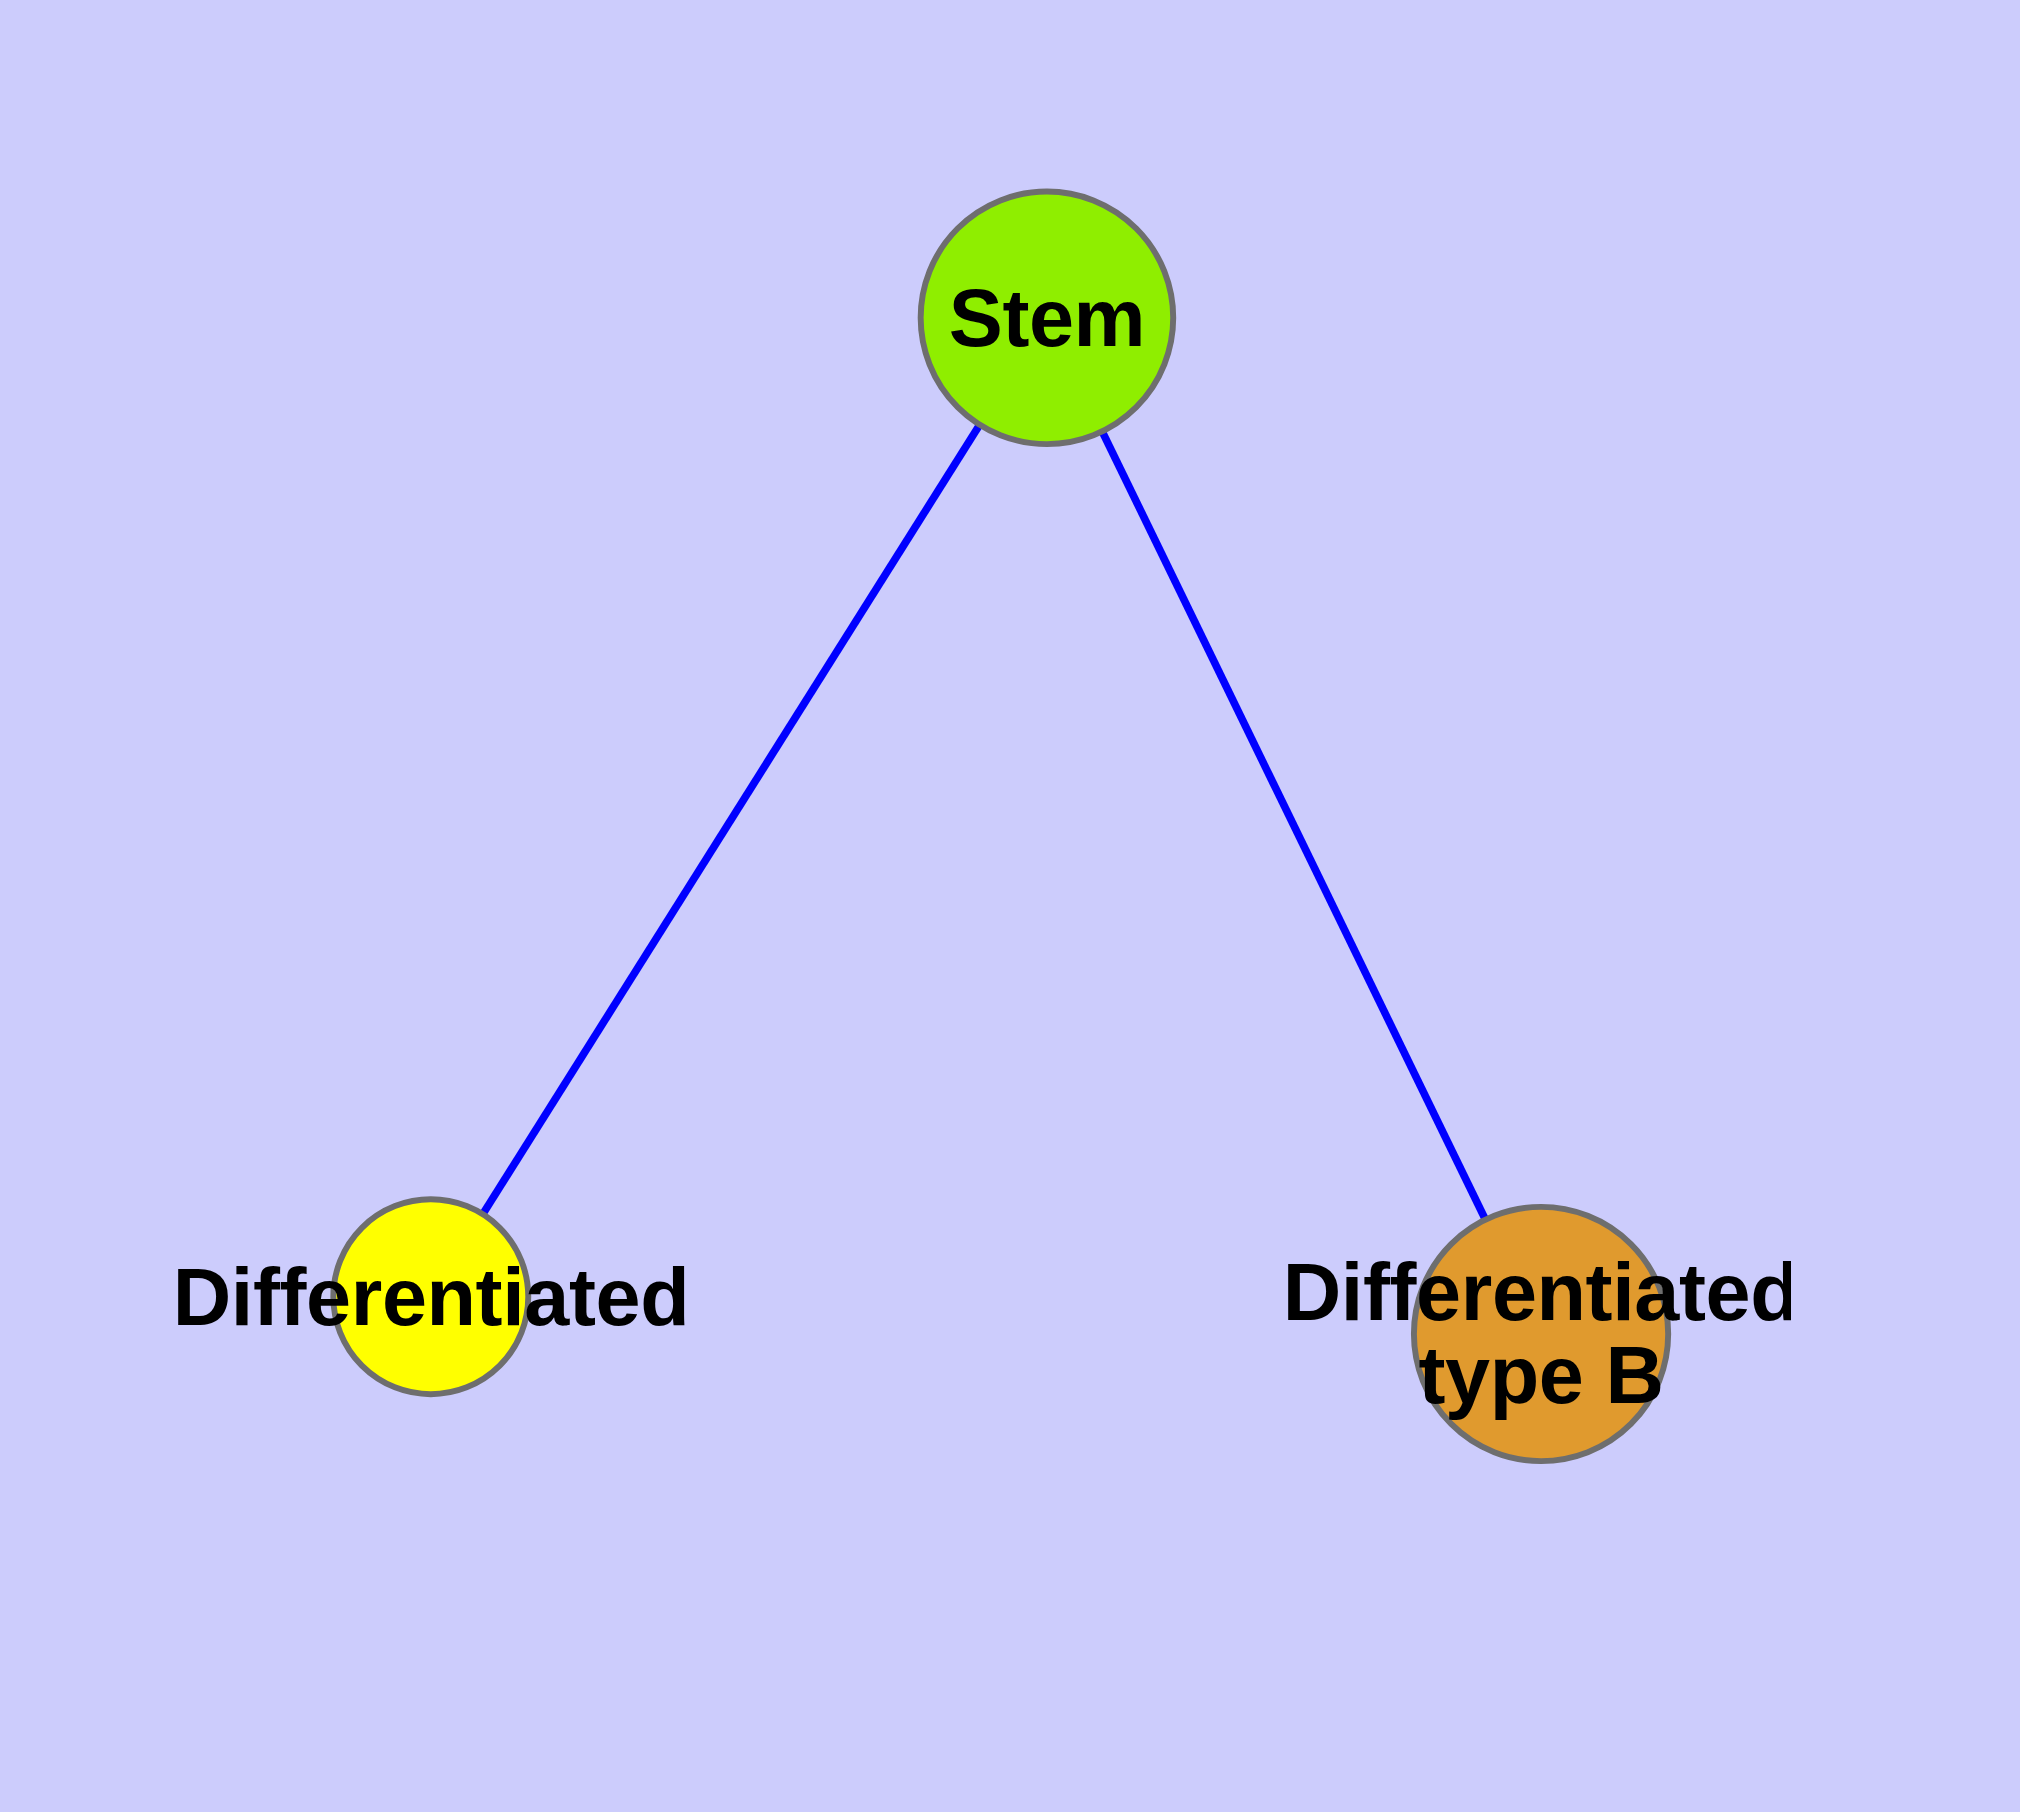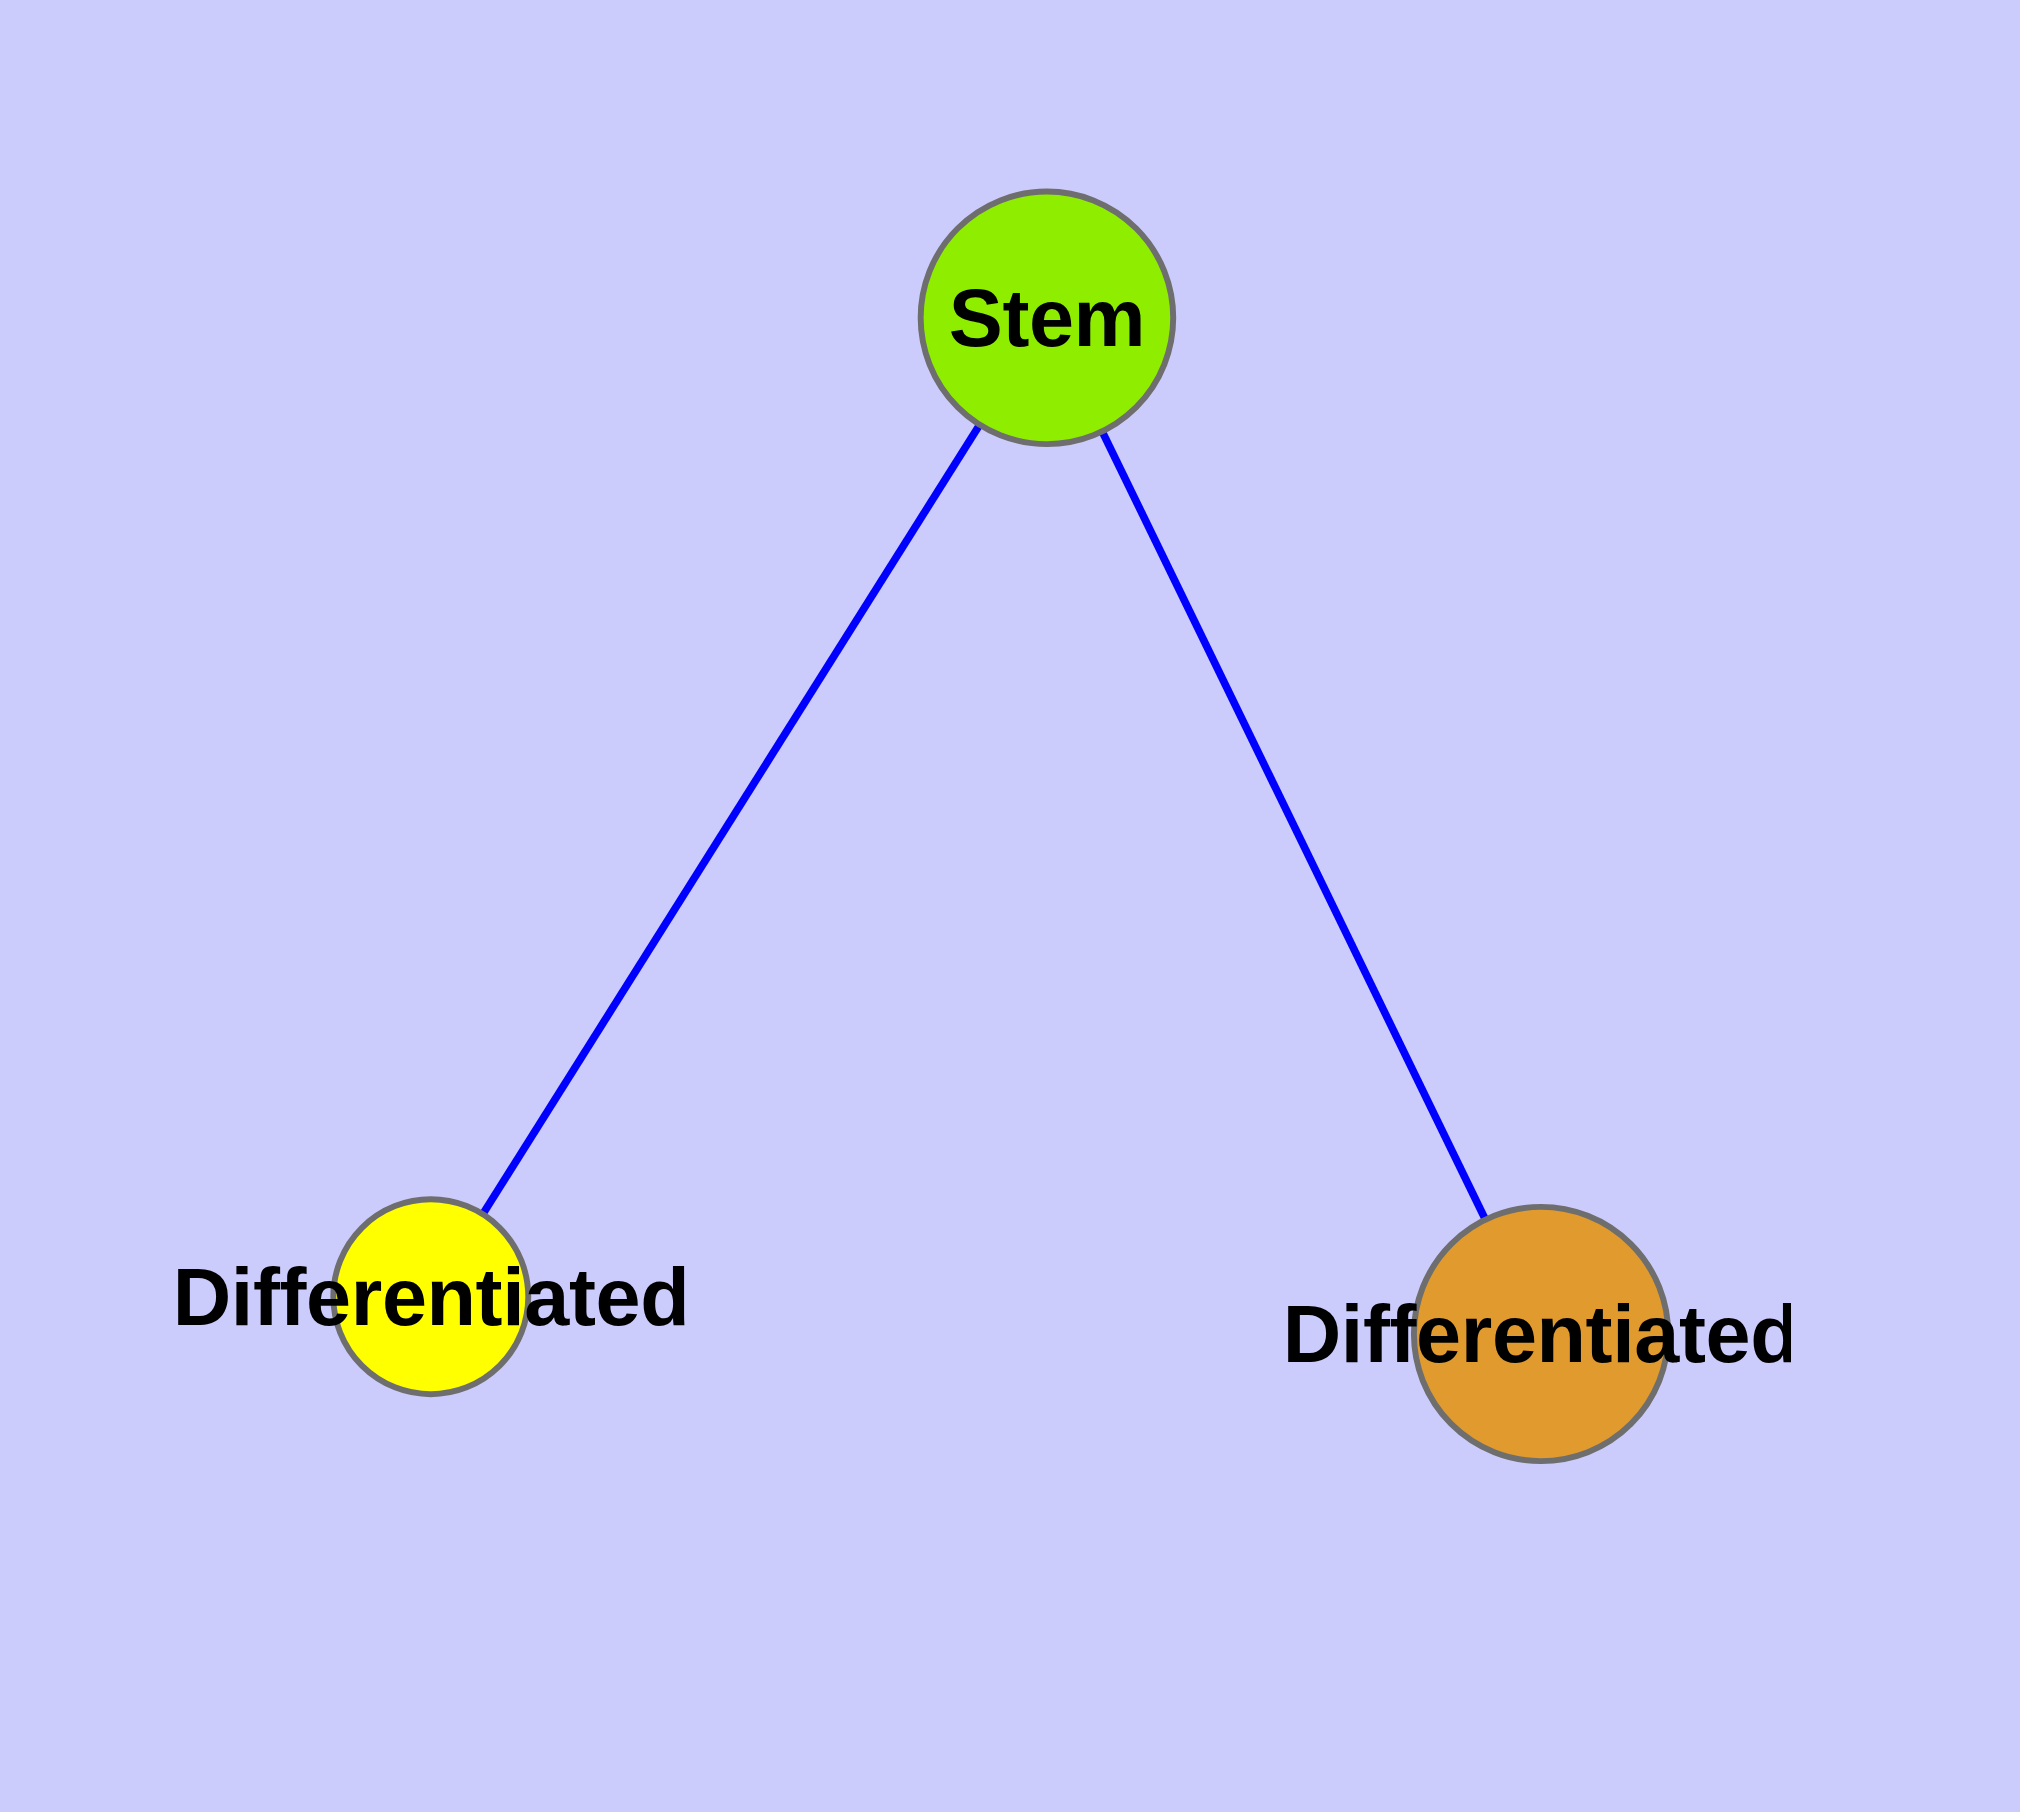--- a/index.html
+++ b/index.html
@@ -71,16 +71,17 @@
   <div class="node-label" style="left: 1047px; top: 318px; color: rgb(0, 0, 0);">
       <span class="line">Stem</span>
     </div>
 
   <div class="node-label" style="left: 431px; top: 1297px; color: rgb(0, 0, 0);">
       <span class="line">Differentiated</span>
     </div>
 
   <div class="node-label" style="left: 1541px; top: 1334px; color: rgb(0, 0, 0);">
       <span class="line">Differentiated</span>
+      <span class="line">type B</span>
     </div>
 
 </div>
 
 
 </body></html>

